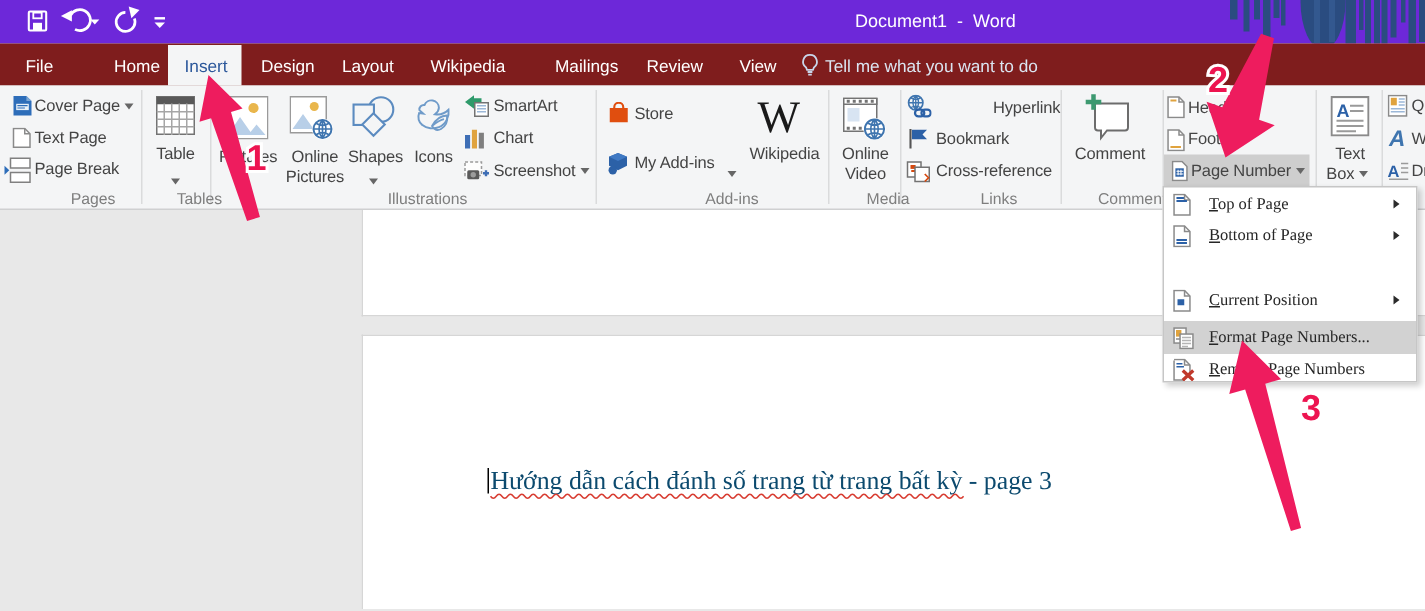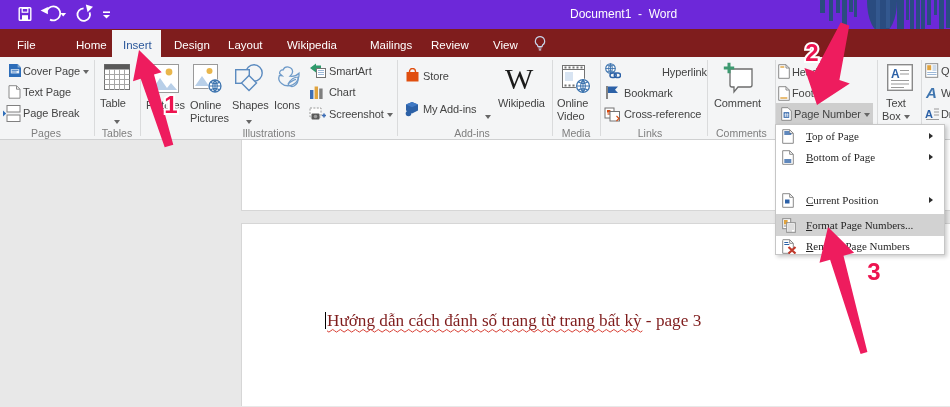--- a/index.html
+++ b/index.html
@@ -10,29 +10,29 @@
 #titlebar { position:absolute; left:0; top:0; width:950px; height:29px; background:#6d28d9; overflow:hidden; }
 #title { position:absolute; left:570px; top:7px; width:200px; color:#fff; font-size:12px; }
 
 #tabrow { position:absolute; left:0; top:29px; width:950px; height:28px; background:#7f1d1d; }
 .tab { position:absolute; top:10px; color:#fff; font-size:11.5px; }
 #instab { position:absolute; left:112px; top:1px; width:49px; height:27px; background:#f4f5f6; }
 #instab span { position:absolute; left:11px; top:9px; color:#2b579a; font-size:11.5px; }
 
 #ribbon { position:absolute; left:0; top:57px; width:950px; height:83px; background:#f4f5f6; border-bottom:1px solid #cfd0d1; }
 .sep { position:absolute; top:3px; width:1px; height:76px; background:#dadbdc; }
-.glabel { position:absolute; top:70px; font-size:10.5px; color:#7e7e7e; text-align:center; }
+.glabel { position:absolute; top:70px; font-size:10.5px; color:#7e7e7e; text-align:center;margin-left:16px; }
 .itxt { position:absolute; font-size:11px; color:#444; white-space:nowrap; letter-spacing:-0.1px; }
-.big { text-align:left; }
+.big { text-align:center; }
 .dd { display:inline-block; width:0; height:0; border-left:3px solid transparent; border-right:3px solid transparent; border-top:4px solid #666; vertical-align:middle; }
 
 #docarea { position:absolute; left:0; top:140px; width:950px; height:267px; background:#e8e8e8; }
 #page1 { position:absolute; left:241px; top:0px; width:709px; height:71px; background:#fff; border-left:1px solid #d6d6d6; border-bottom:1px solid #d6d6d6; }
 #page2 { position:absolute; left:241px; top:83px; width:709px; height:183px; background:#fff; border-left:1px solid #d6d6d6; border-top:1px solid #d6d6d6; }
-#docline { position:absolute; left:327px; top:171px; font-family:"Liberation Serif",serif; font-size:17.2px; color:#7f1d1d; white-space:nowrap; }
+#docline { position:absolute; left:327px; top:171px; font-family:"Liberation Serif",serif; font-size:17.2px; color:#0c4a6e; white-space:nowrap; }
 #caret { position:absolute; left:325px; top:172px; width:1px; height:17px; background:#000; }
 
 #menu { position:absolute; left:775px; top:124px; width:170px; height:131px; background:#fff; border:1px solid #c6c6c6; box-shadow:2px 2px 4px rgba(0,0,0,0.2); }
 .mi { position:absolute; left:0; width:168px; height:21px;font-family:Liberation Serif, serif; }
 .mi .mtxt { position:absolute; left:30px; top:4px; font-size:11px; color:#262626; white-space:nowrap; }
 .mi .marr { position:absolute; right:11px; top:7px; width:0; height:0; border-top:3.5px solid transparent; border-bottom:3.5px solid transparent; border-left:4.5px solid #2b2b2b; }
 #mhl { position:absolute; left:0px; top:89px; width:168px; height:22px; background:#d2d2d2; }
 .mn { text-decoration:underline; }
 
 #overlay { position:absolute; left:0; top:0; width:950px; height:407px; pointer-events:none; z-index:50; }
@@ -94,20 +94,21 @@
   <div class="tab" style="left:287px;">Wikipedia</div>
   <div class="tab" style="left:370px;">Mailings</div>
   <div class="tab" style="left:431px;">Review</div>
   <div class="tab" style="left:493px;">View</div>
   <svg style="position:absolute;left:533px;top:6px;" width="14" height="17" viewBox="0 0 14 17">
     <g stroke="#c9d6ea" fill="none" stroke-width="1.2">
       <path d="M7 1.6 a4.6 4.6 0 0 1 2.6 8.4 l-0.6 1.6 h-4 l-0.6 -1.6 a4.6 4.6 0 0 1 2.6 -8.4 z"></path>
       <path d="M5.4 13 h3.2 M5.8 14.8 h2.4"></path>
     </g>
   </svg>
+  <div class="tab" style="left:550px; color:#dbe5f1;">Tell me what you want to do</div>
 </div>
 <div id="ribbon">
   <div id="ribbonitems">
 
   <svg class="abs" style="left:8px;top:6px;" width="14" height="15" viewBox="0 0 14 15">
     <path d="M1 1 h8.6 l3.4 3.4 v9.6 h-12 z" fill="#2d6db9"></path>
     <path d="M9.6 1 l3.4 3.4 h-3.4 z" fill="#7ba7d4"></path>
     <rect x="2.8" y="6.2" width="8.4" height="4.2" fill="#e8f0f8"></rect>
     <path d="M3.6 7.4 h6.8 M3.6 9 h5" stroke="#2d6db9" stroke-width="0.8"></path>
   </svg>

